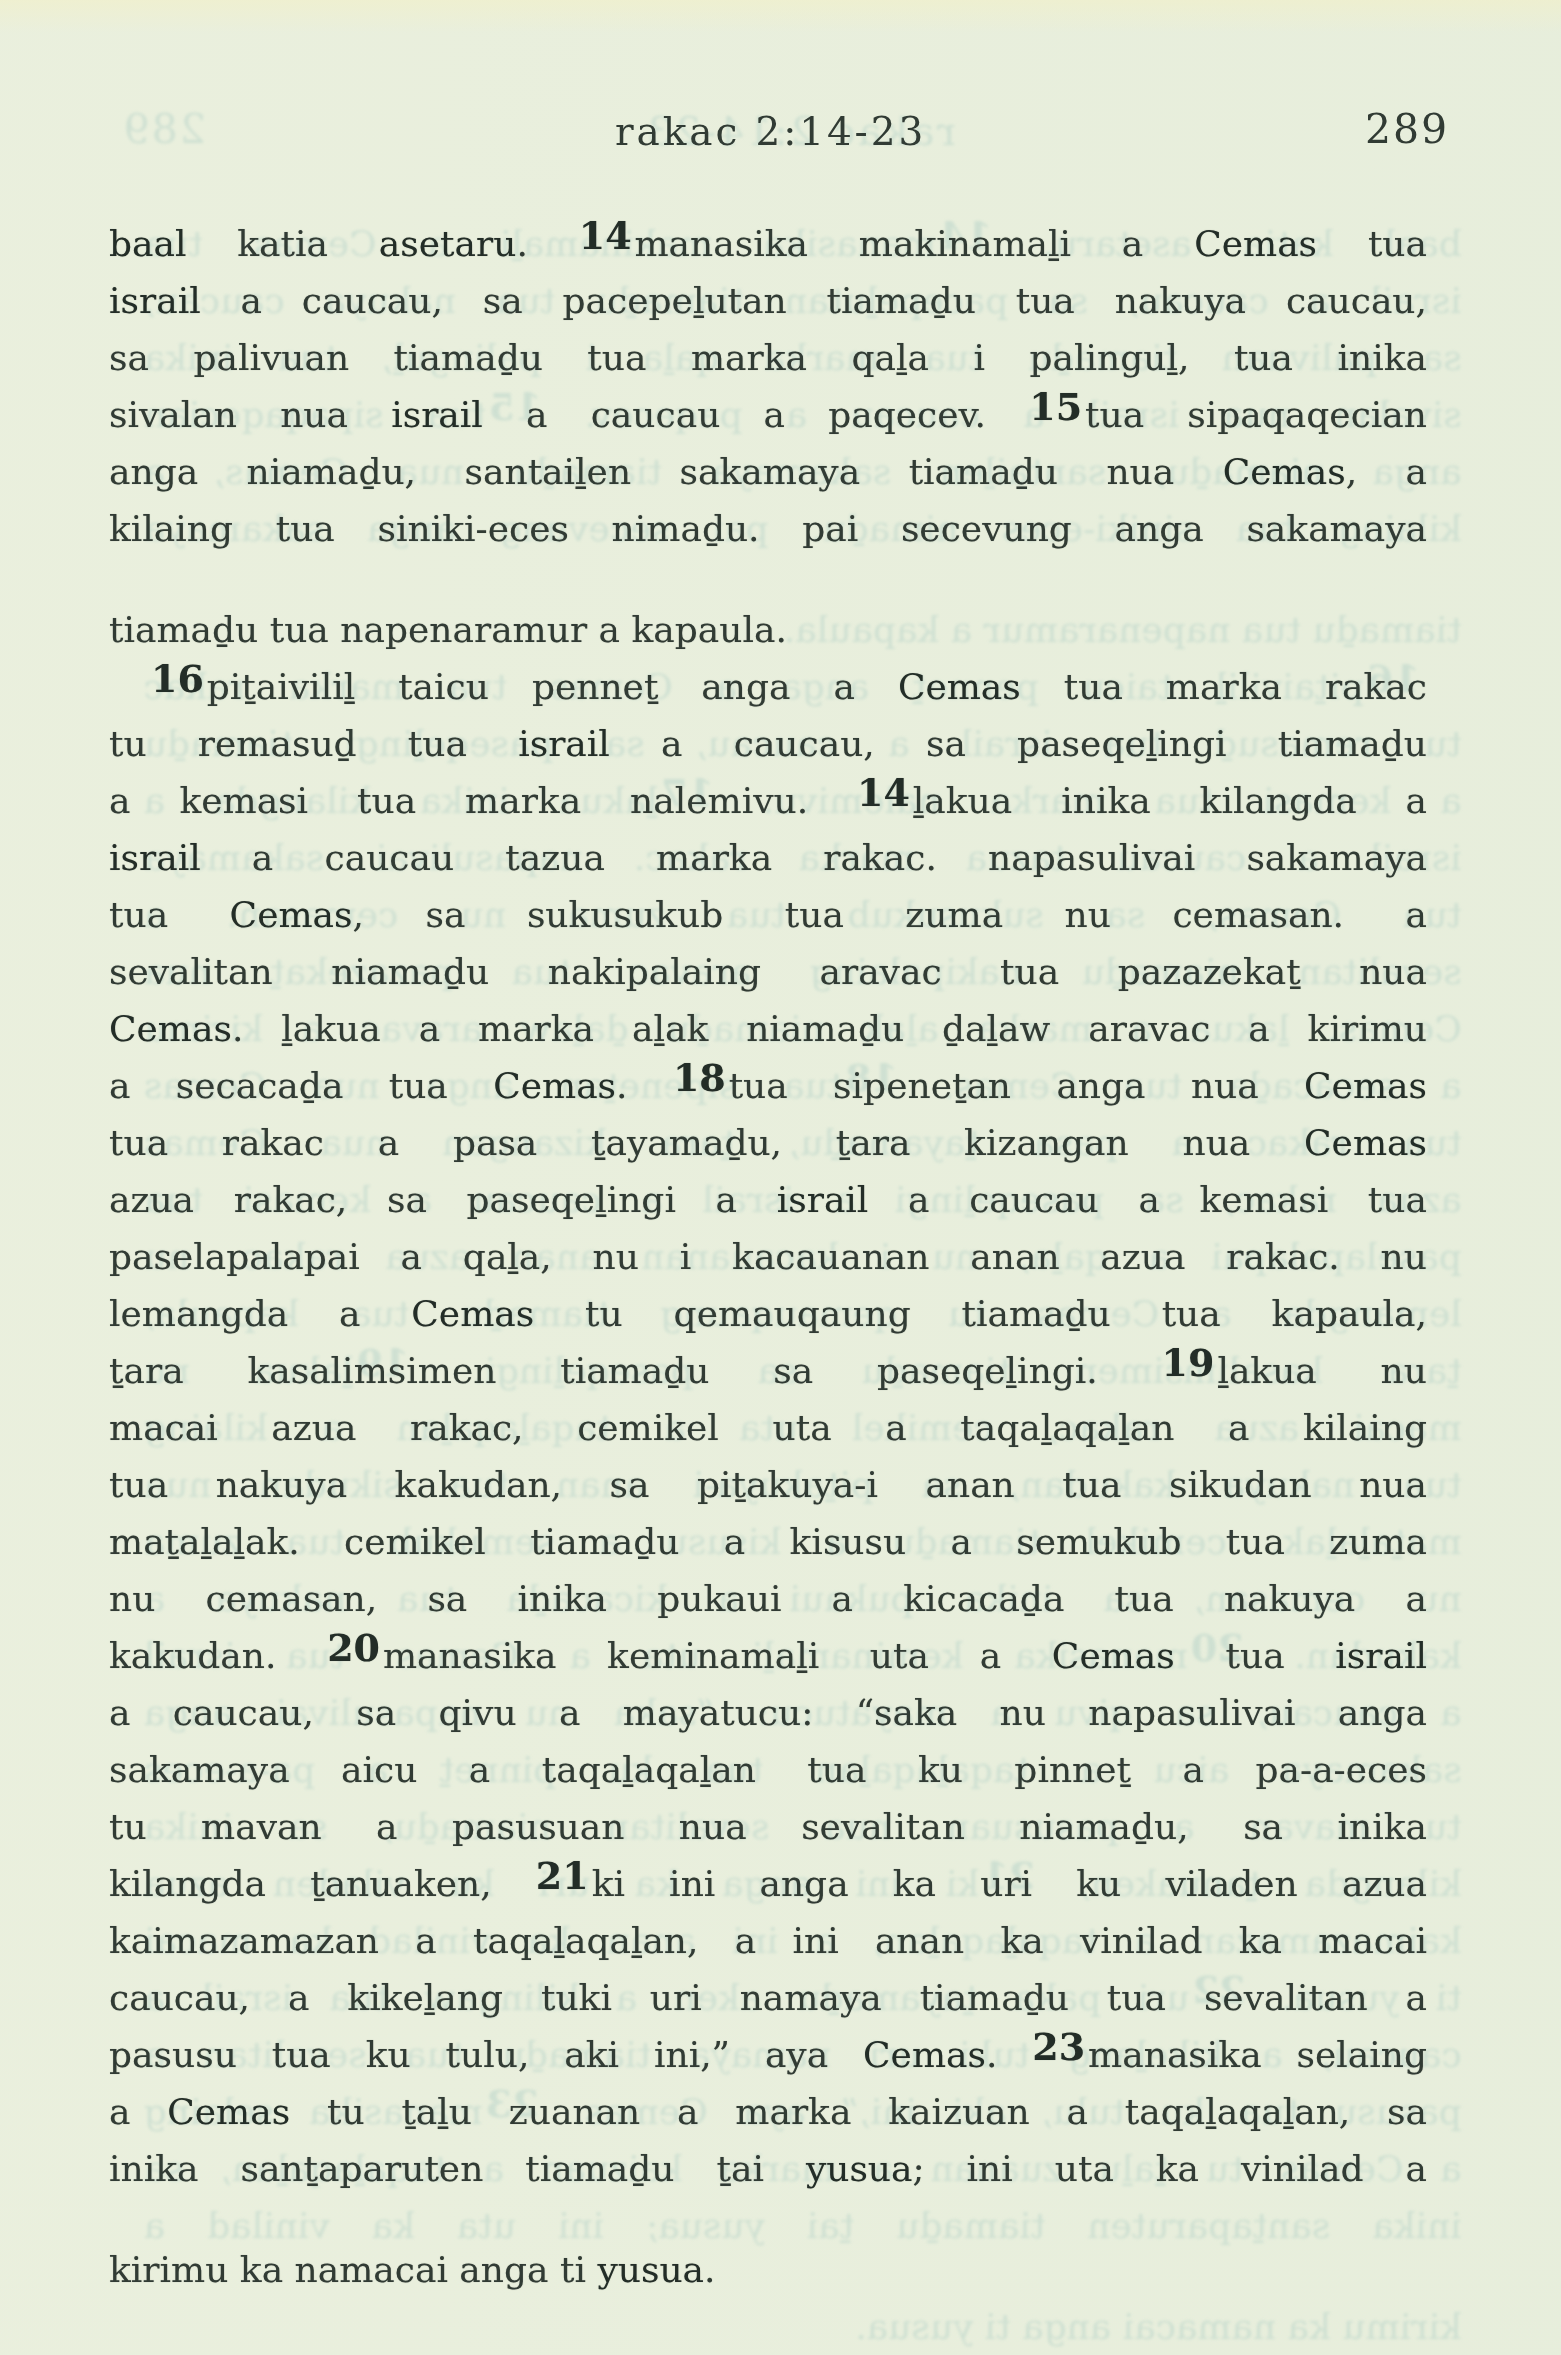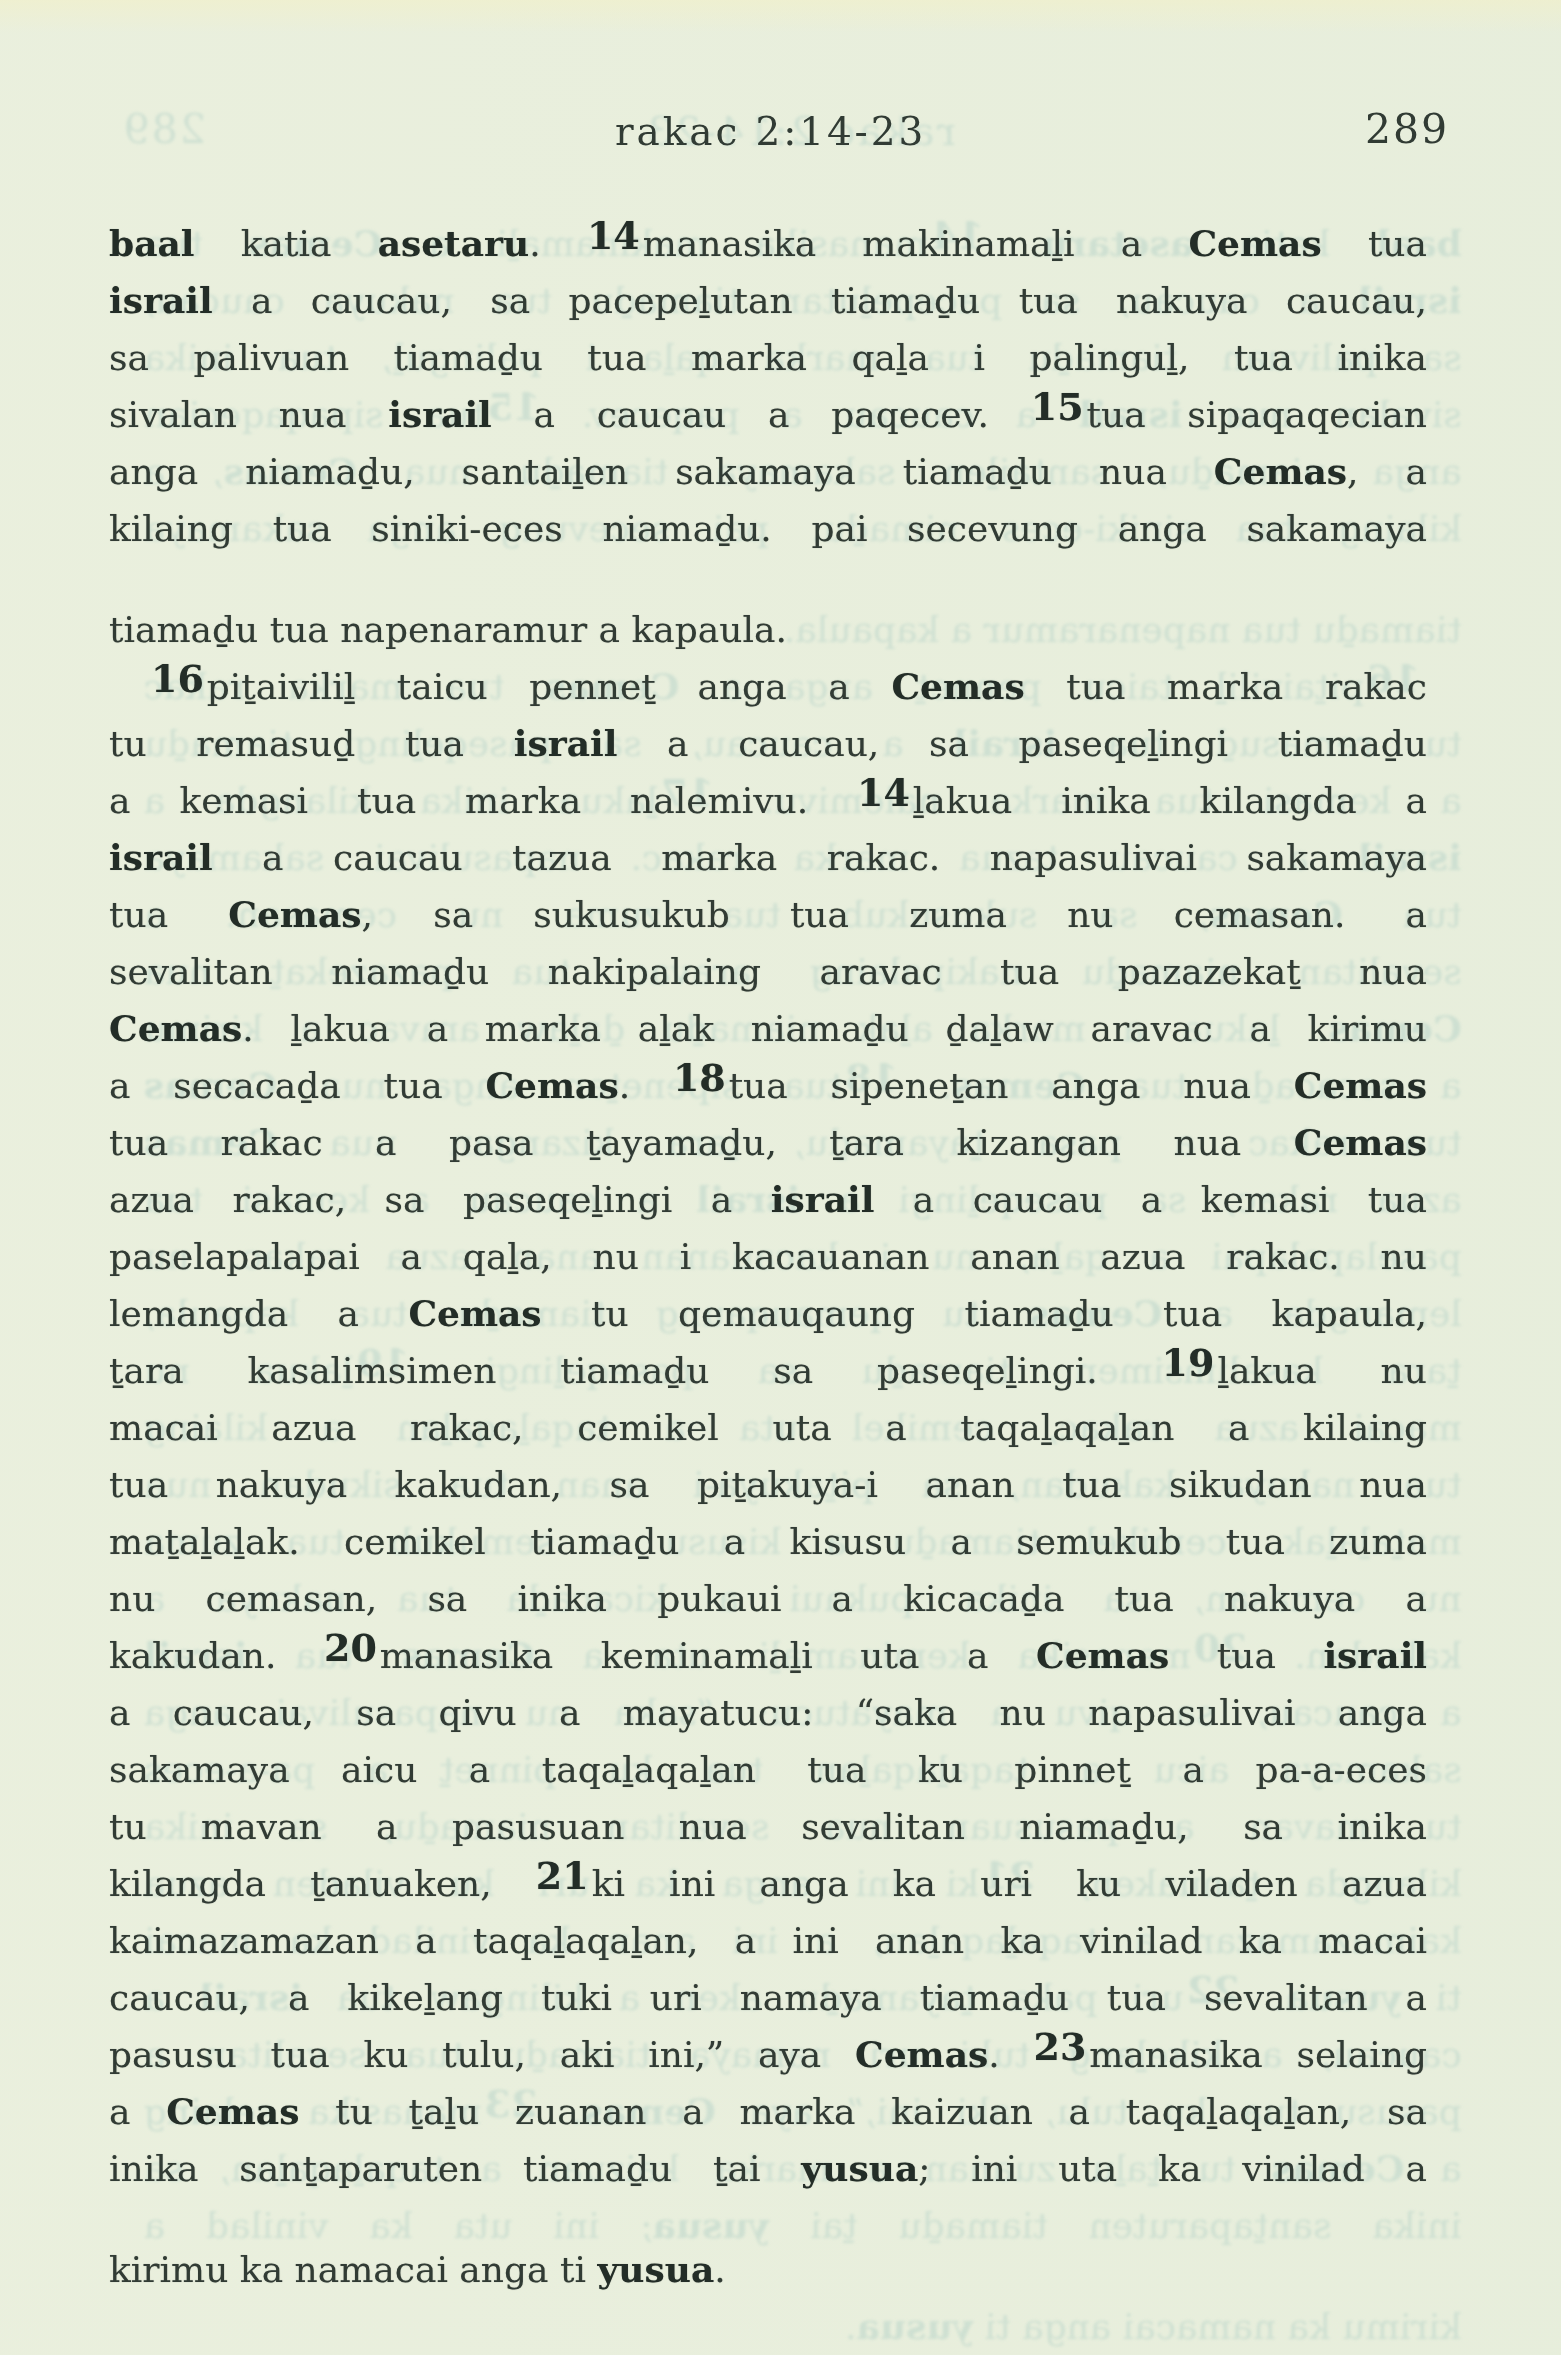--- a/index.html
+++ b/index.html
@@ -28,21 +28,21 @@
     position:absolute;left:109px;top:215px;width:1318px;
     font-size:36px;line-height:57px;
     text-shadow:0 0 1px rgba(42,52,45,.35);
   }
   .line{
     height:57px;overflow:visible;
     text-align:justify;text-align-last:justify;text-justify:inter-word;
   }
   .line.end{text-align-last:left;margin-top:44px;}
   .line.indent{text-indent:42px;}
-  .line b{font-weight:bold;color:#232d27;}
+  .line b{font-weight:normal;color:#232d27;}
   .line sup{
     font-weight:bold;font-size:38px;line-height:0;
     vertical-align:6.8px;letter-spacing:0;margin-right:2.9px;color:#232d27;
   }
   
   .ghost{
     position:absolute;inset:0;z-index:1;
     transform:scaleX(-1) translateX(-9.7px);
     filter:blur(1.6px);
     opacity:.38;
@@ -104,21 +104,21 @@
     <div class="running-header">
       <div class="header-title">rakac 2:14-23</div>
       <div class="page-number">289</div>
     </div>
     <div class="text-block">
         <div class="line"><b>baal</b> katia <b>asetaru</b>.  <sup>14</sup>manasika makinamaḻi a <b>Cemas</b> tua</div>
         <div class="line"><b>israil</b> a caucau, sa pacepeḻutan tiamaḏu tua nakuya caucau,</div>
         <div class="line">sa palivuan tiamaḏu tua marka qaḻa i palinguḻ, tua inika</div>
         <div class="line">sivalan nua <b>israil</b> a caucau a paqecev.  <sup>15</sup>tua sipaqaqecian</div>
         <div class="line">anga niamaḏu, santaiḻen sakamaya tiamaḏu nua <b>Cemas</b>, a</div>
-        <div class="line">kilaing tua siniki-eces niamaḏu.  pai secevung anga sakamaya</div>
+        <div class="line">kilaing tua siniki-eces nimaḏu.  pai secevung anga sakamaya</div>
         <div class="line end">tiamaḏu tua napenaramur a kapaula.</div>
         <div class="line indent"><sup>16</sup>piṯaiviliḻ taicu penneṯ anga a <b>Cemas</b> tua marka rakac</div>
         <div class="line">tu remasuḏ tua <b>israil</b> a caucau, sa paseqeḻingi tiamaḏu</div>
         <div class="line">a kemasi tua marka nalemivu.  <sup>14</sup>ḻakua inika kilangda a</div>
         <div class="line"><b>israil</b> a caucau tazua marka rakac.  napasulivai sakamaya</div>
         <div class="line">tua <b>Cemas</b>, sa sukusukub tua zuma nu cemasan.  a</div>
         <div class="line">sevalitan niamaḏu nakipalaing aravac tua pazazekaṯ nua</div>
         <div class="line"><b>Cemas</b>.  ḻakua a marka aḻak niamaḏu ḏaḻaw aravac a kirimu</div>
         <div class="line">a secacaḏa tua <b>Cemas</b>.  <sup>18</sup>tua sipeneṯan anga nua <b>Cemas</b></div>
         <div class="line">tua rakac a pasa ṯayamaḏu, ṯara kizangan nua <b>Cemas</b></div>

